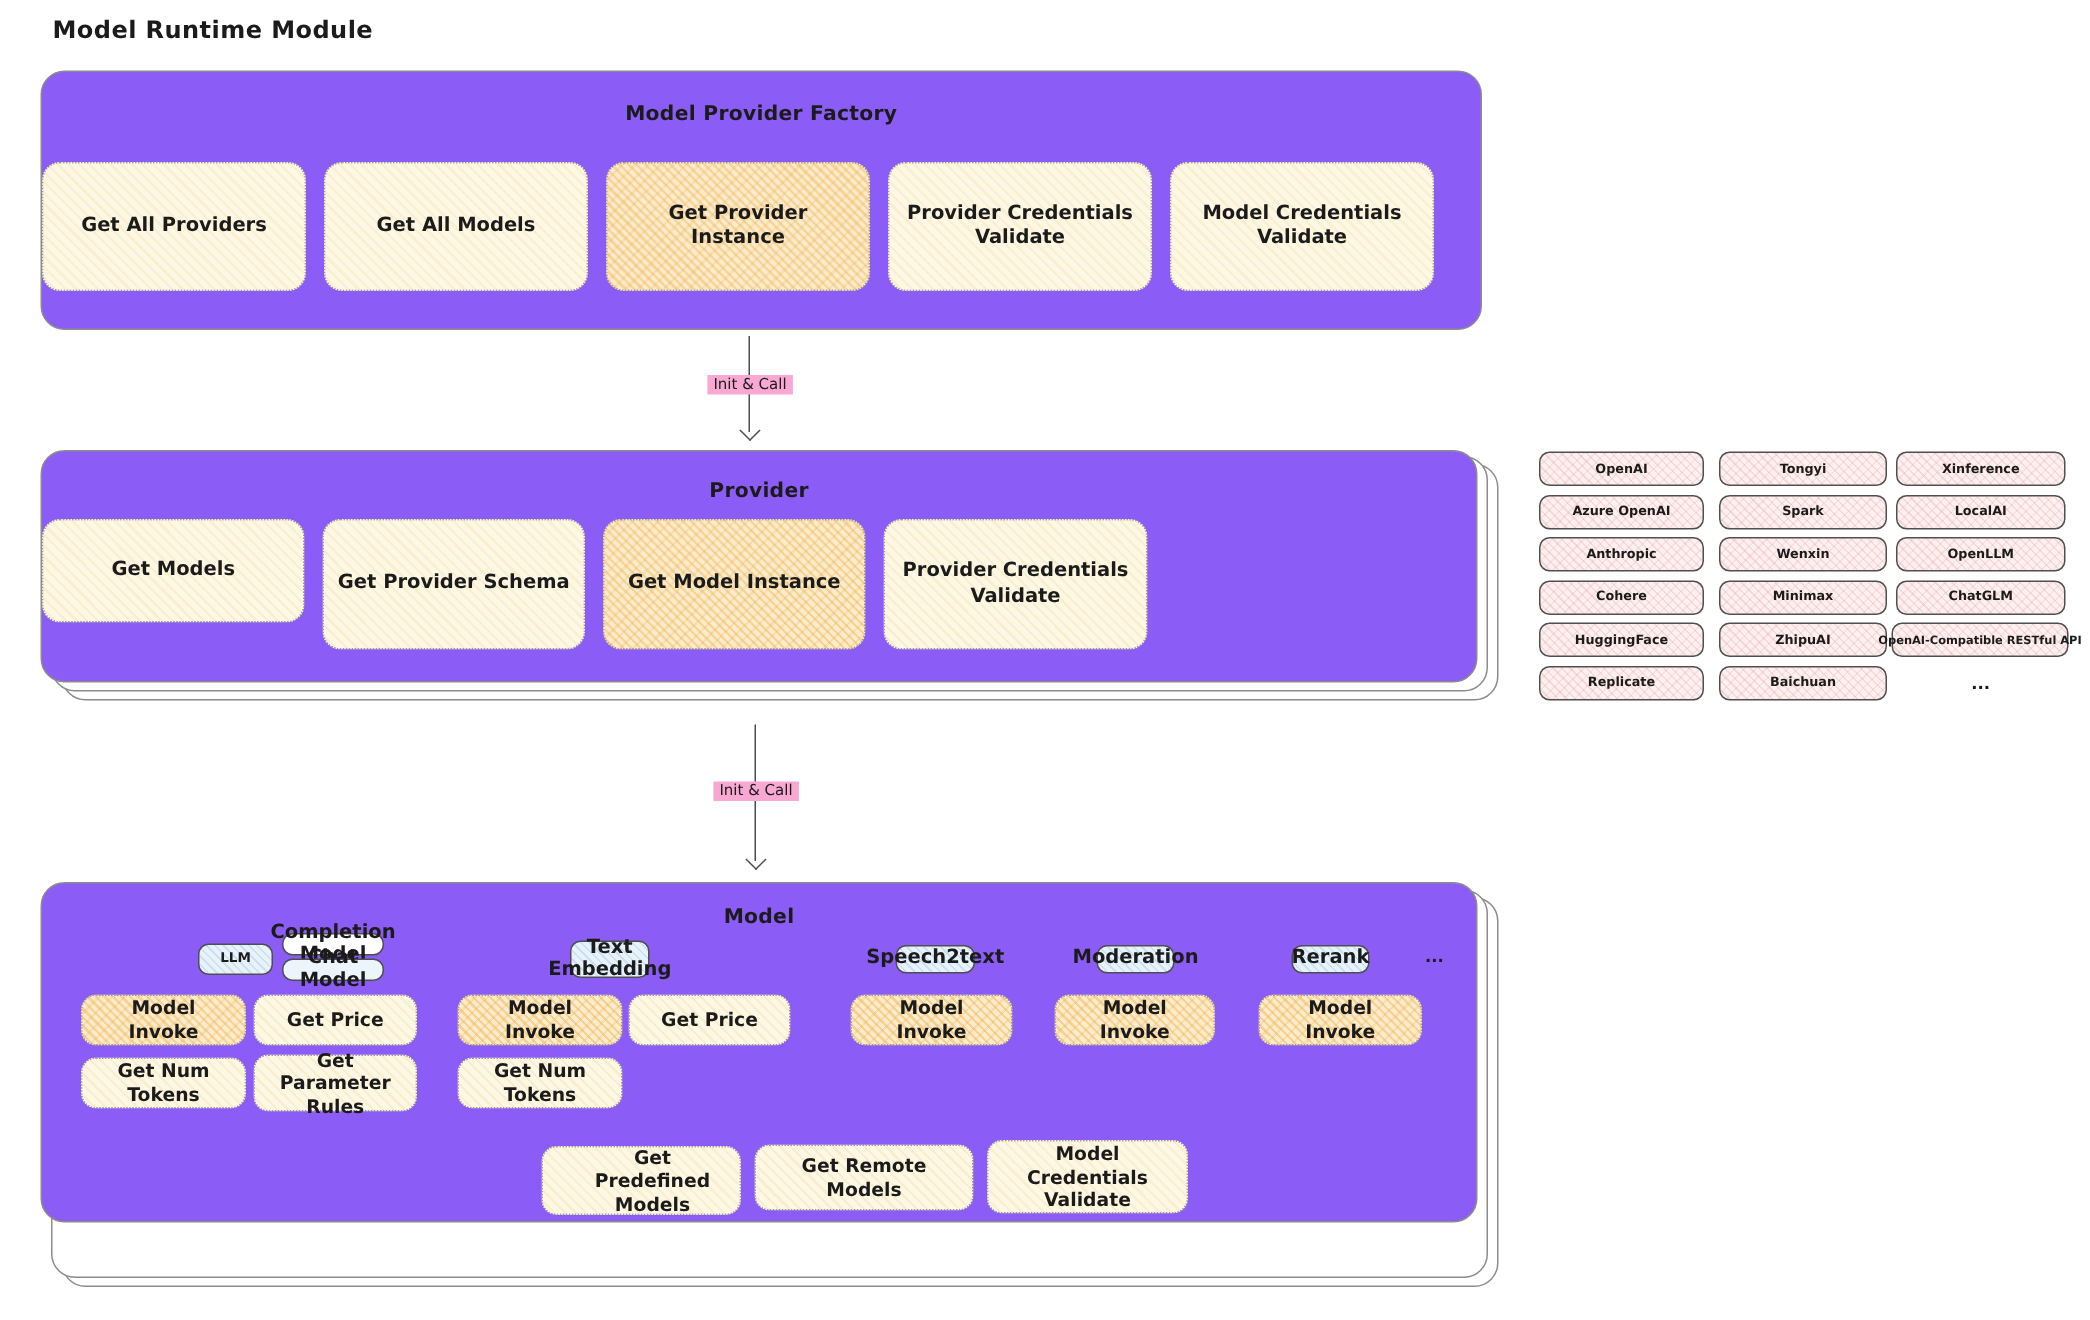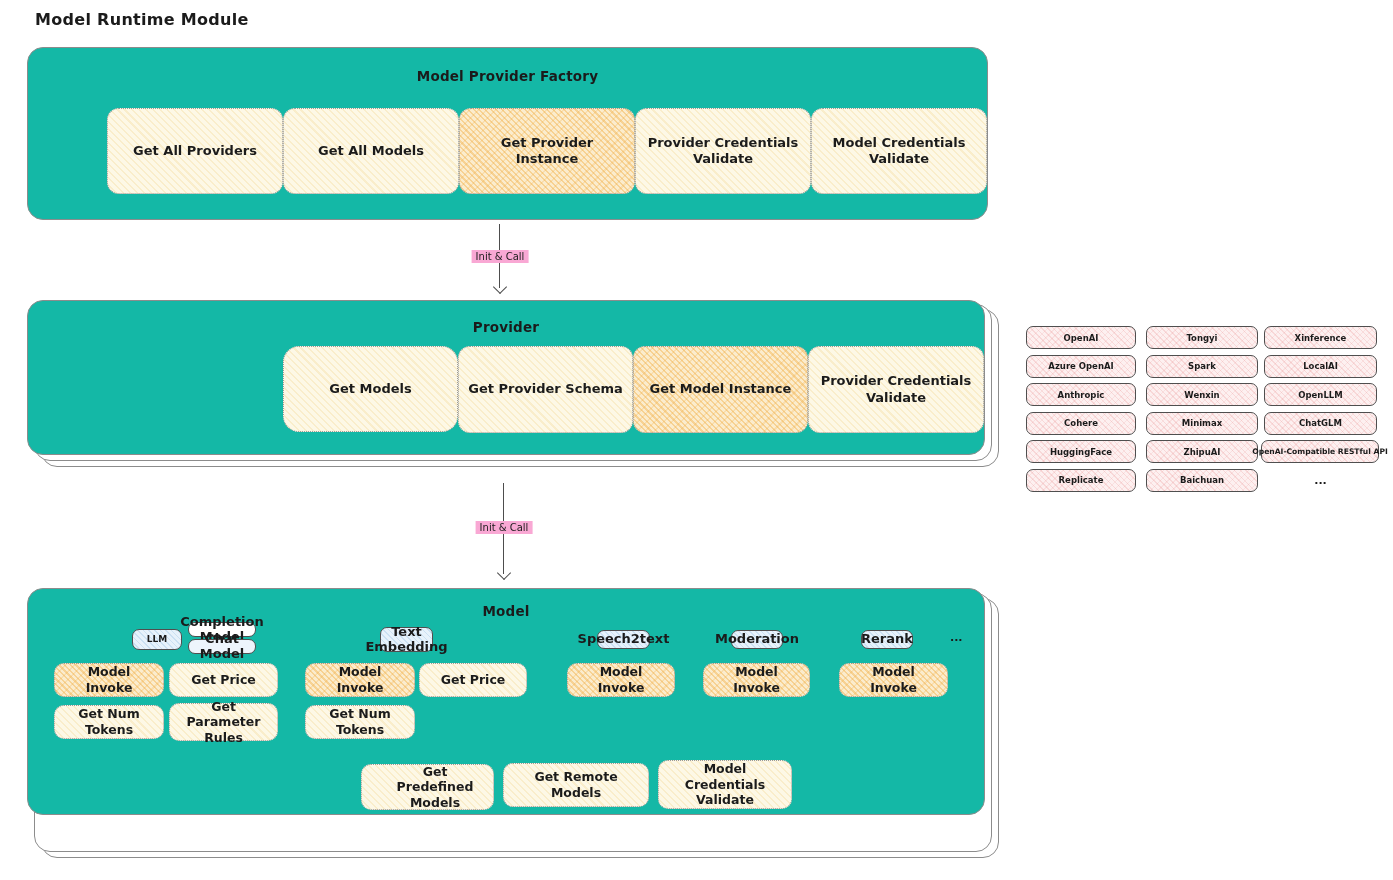--- a/index.html
+++ b/index.html
@@ -5,21 +5,21 @@
   html,body{margin:0;padding:0;background:#fff;}
   .canvas{
     position:relative;width:1393px;height:880px;background:#ffffff;overflow:hidden;
     font-family:"DejaVu Sans",sans-serif;color:#1b1b1b;
   }
   .diagram-title{
     position:absolute;left:35px;top:10px;font-size:16px;font-weight:700;letter-spacing:.3px;
   }
   
   .box{
-    position:absolute;background:#14b8a6;border:1.6px solid #8c8c8c;border-radius:16px;box-sizing:border-box;
+    position:absolute;background:#8b5cf6;border:1.6px solid #8c8c8c;border-radius:16px;box-sizing:border-box;
   }
   .stack-layer{
     position:absolute;background:#fff;border:1.6px solid #8c8c8c;border-radius:16px;box-sizing:border-box;
   }
   .box-title{
     position:absolute;left:0;right:0;text-align:center;font-size:13.5px;font-weight:600;letter-spacing:.2px;
   }
   
   .btn{
     border:1.6px dotted #9a9a9a;border-radius:12px;box-sizing:border-box;
@@ -28,36 +28,36 @@
     background:
       repeating-linear-gradient(45deg, rgba(238,196,94,0.20) 0px, rgba(238,196,94,0.20) 1.5px, transparent 1.5px, transparent 5px),
       #fdf8e6;
   }
   .btn.hl{
     background:
       repeating-linear-gradient(45deg, rgba(240,170,60,0.40) 0px, rgba(240,170,60,0.40) 1.5px, transparent 1.5px, transparent 4px),
       repeating-linear-gradient(-45deg, rgba(240,170,60,0.22) 0px, rgba(240,170,60,0.22) 1.5px, transparent 1.5px, transparent 6px),
       #fbeccd;
   }
-  .btn-row{position:absolute;left:0;right:0;display:flex;justify-content:flex-end;}
+  .btn-row{position:absolute;left:0;right:0;display:flex;justify-content:flex-start;gap:12px;}
   .btn-row .btn{width:176px;height:86px;flex:0 0 auto;}
   
   .arrow{position:absolute;}
   .arrow .line{position:absolute;left:0;top:0;width:0;border-left:1.5px solid #4d4d4d;}
   .arrow .head{
     position:absolute;width:9px;height:9px;
     border-left:1.5px solid #4d4d4d;border-bottom:1.5px solid #4d4d4d;
     transform:rotate(-45deg);
   }
   .arrow .lbl{
     position:absolute;background:#f9a8d4;padding:1px 4px;font-size:10px;font-weight:400;white-space:nowrap;
     transform:translateX(-50%);
   }
   
-  .pcol{position:absolute;display:flex;flex-direction:column;gap:5.5px;margin-top:25px;}
+  .pcol{position:absolute;display:flex;flex-direction:column;gap:5.5px;}
   .pill{
     height:23px;border:1.4px solid #4f4f4f;border-radius:7px;box-sizing:border-box;
     display:flex;align-items:center;justify-content:center;text-align:center;
     font-size:8.5px;font-weight:600;white-space:nowrap;
     background:
       repeating-linear-gradient(45deg, rgba(230,130,130,0.22) 0px, rgba(230,130,130,0.22) 1px, transparent 1px, transparent 4px),
       repeating-linear-gradient(-45deg, rgba(230,130,130,0.15) 0px, rgba(230,130,130,0.15) 1px, transparent 1px, transparent 5px),
       #fdf0f0;
   }
   .pill.wide{width:118px;margin-left:-3px;font-size:7.6px;}
@@ -99,21 +99,21 @@
     <div class="line" style="height:64px;"></div>
     <div class="head" style="left:-4.5px;top:58px;"></div>
     <div class="lbl" style="top:26px;left:1px;">Init &amp; Call</div>
   </div>
 
   <div class="stack-layer" style="left:41px;top:309px;width:958px;height:158px;"></div>
   <div class="stack-layer" style="left:34px;top:304px;width:958px;height:157px;"></div>
   <div class="box" style="left:27px;top:300px;width:958px;height:155px;">
     <div class="box-title" style="top:18px;">Provider</div>
     <div class="btn-row" style="top:45px;">
-      <div class="btn" style="width:175px;height:86px;border-radius:16px;">Get Models</div>
+      <div class="btn" style="width:175px;height:69px;">Get Models</div>
       <div class="btn" style="width:175px;height:87px;">Get Provider Schema</div>
       <div class="btn hl" style="width:175px;height:87px;">Get Model Instance</div>
       <div class="btn" style="width:176px;height:87px;">Provider Credentials Validate</div>
     </div>
   </div>
 
   <div class="pcol" style="left:1026px;top:301px;width:110px;">
     <div class="pill">OpenAI</div>
     <div class="pill">Azure OpenAI</div>
     <div class="pill">Anthropic</div>

